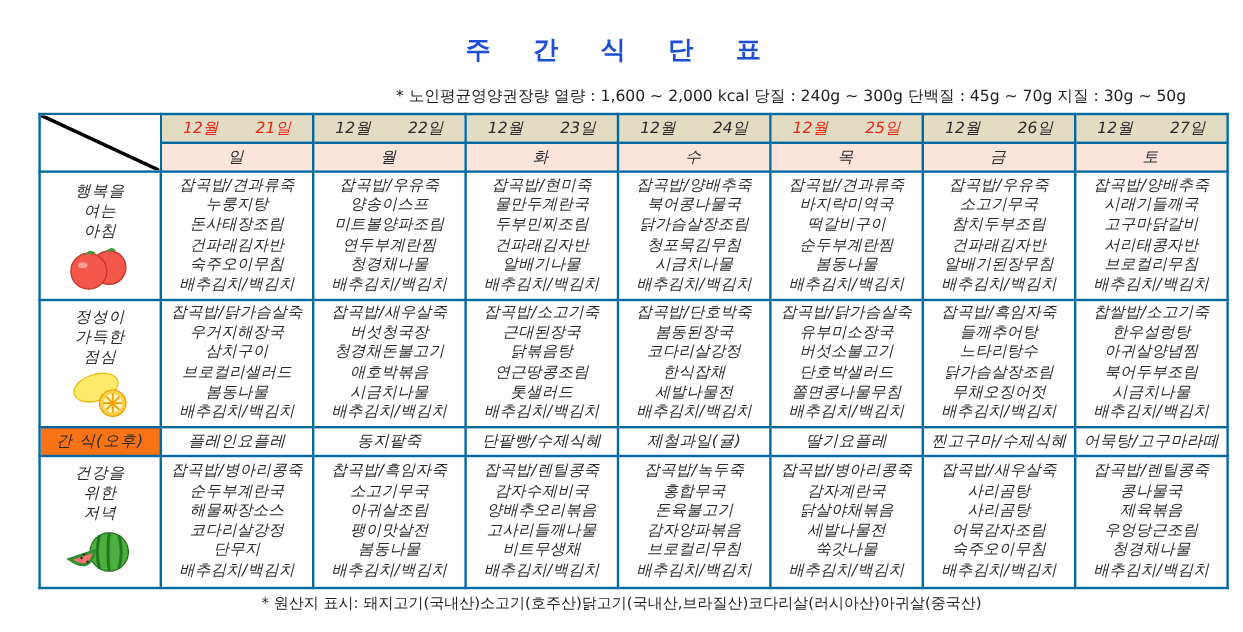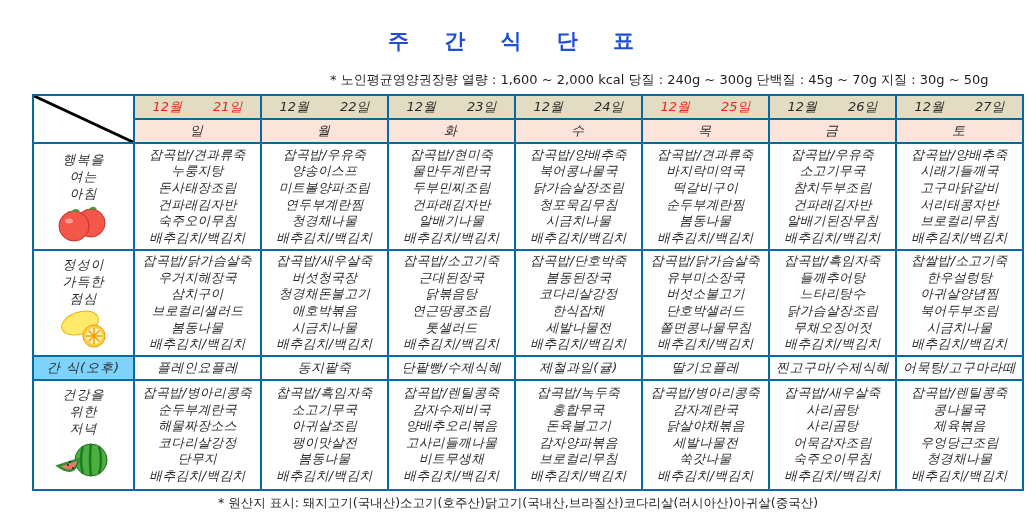--- a/index.html
+++ b/index.html
@@ -17,21 +17,21 @@
   .date-cell.holiday .date-inner span{color:#ee2417;}
   .day-cell{background:#fbe5da;height:14px;letter-spacing:2px;}
   tr[data-name="breakfast-row"] td{height:101px;margin-left:40px;}
   tr[data-name="lunch-row"] td{height:99px;border-radius:23px;}
   tr[data-name="snack-row"] td{height:16px;}
   tr[data-name="dinner-row"] td{height:104px;}
   .menu-line{line-height:16.6px;font-size:12.8px;letter-spacing:0.3px;}
   .label-lines{line-height:17px;letter-spacing:1px;}
   .fruit{margin-top:1px;}
   .fruit svg{display:block;margin:0 auto;}
-  .snack-label{background:#7dd3fc;letter-spacing:1px;}
+  .snack-label{background:#f97316;letter-spacing:1px;}
   .snack-cell{letter-spacing:0.5px;}
   .bottom-notes{width:1036px;text-align:center;font-size:12.5px;line-height:15.5px;margin-top:4px;color:#1e1e1e;}
   .bottom-notes div{white-space:nowrap;}
 </style>
 </head>
 <body>
 
 <div class="page" data-name="weekly-menu-page">
   <h1 class="title" data-name="page-title">주 간 식 단 표</h1>
   <div data-name="top-notes">

